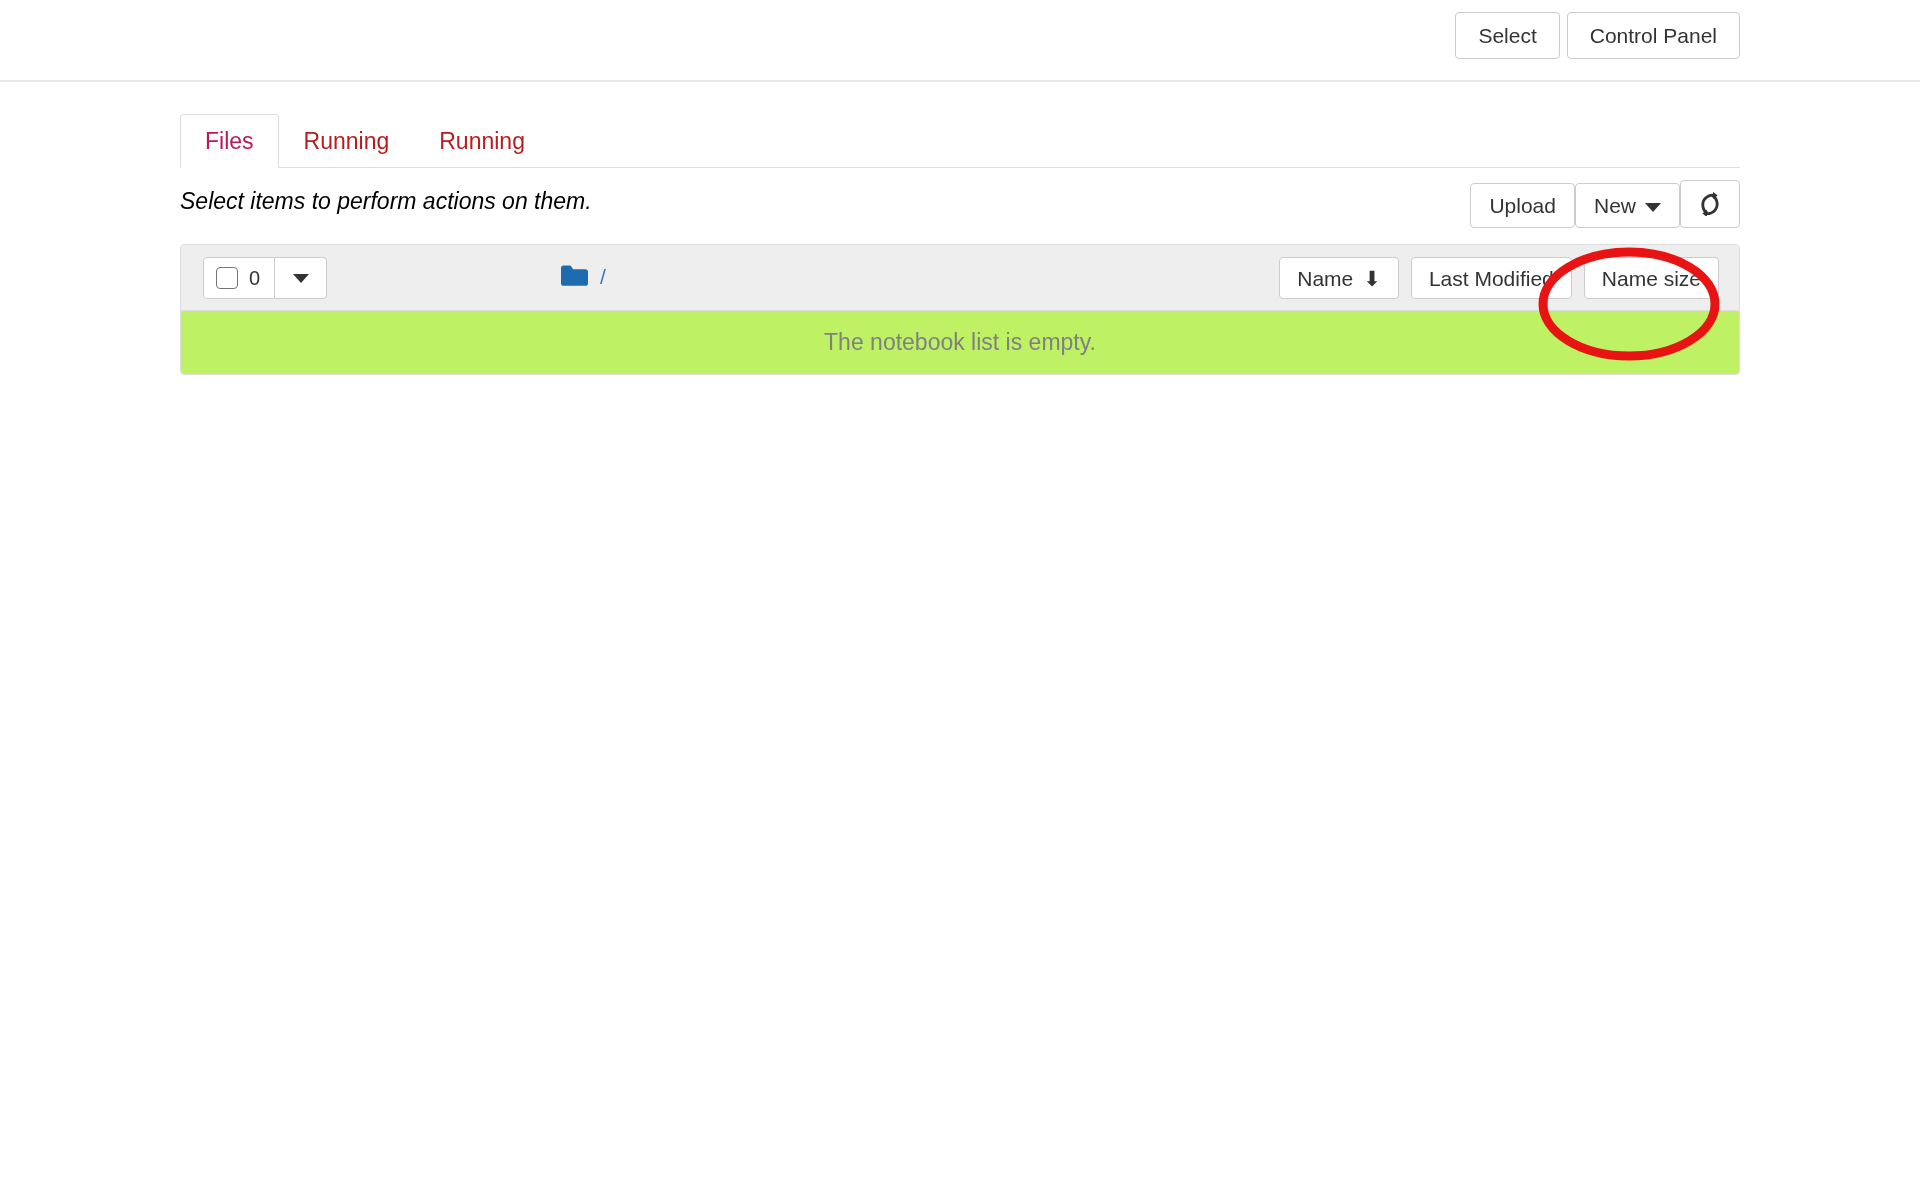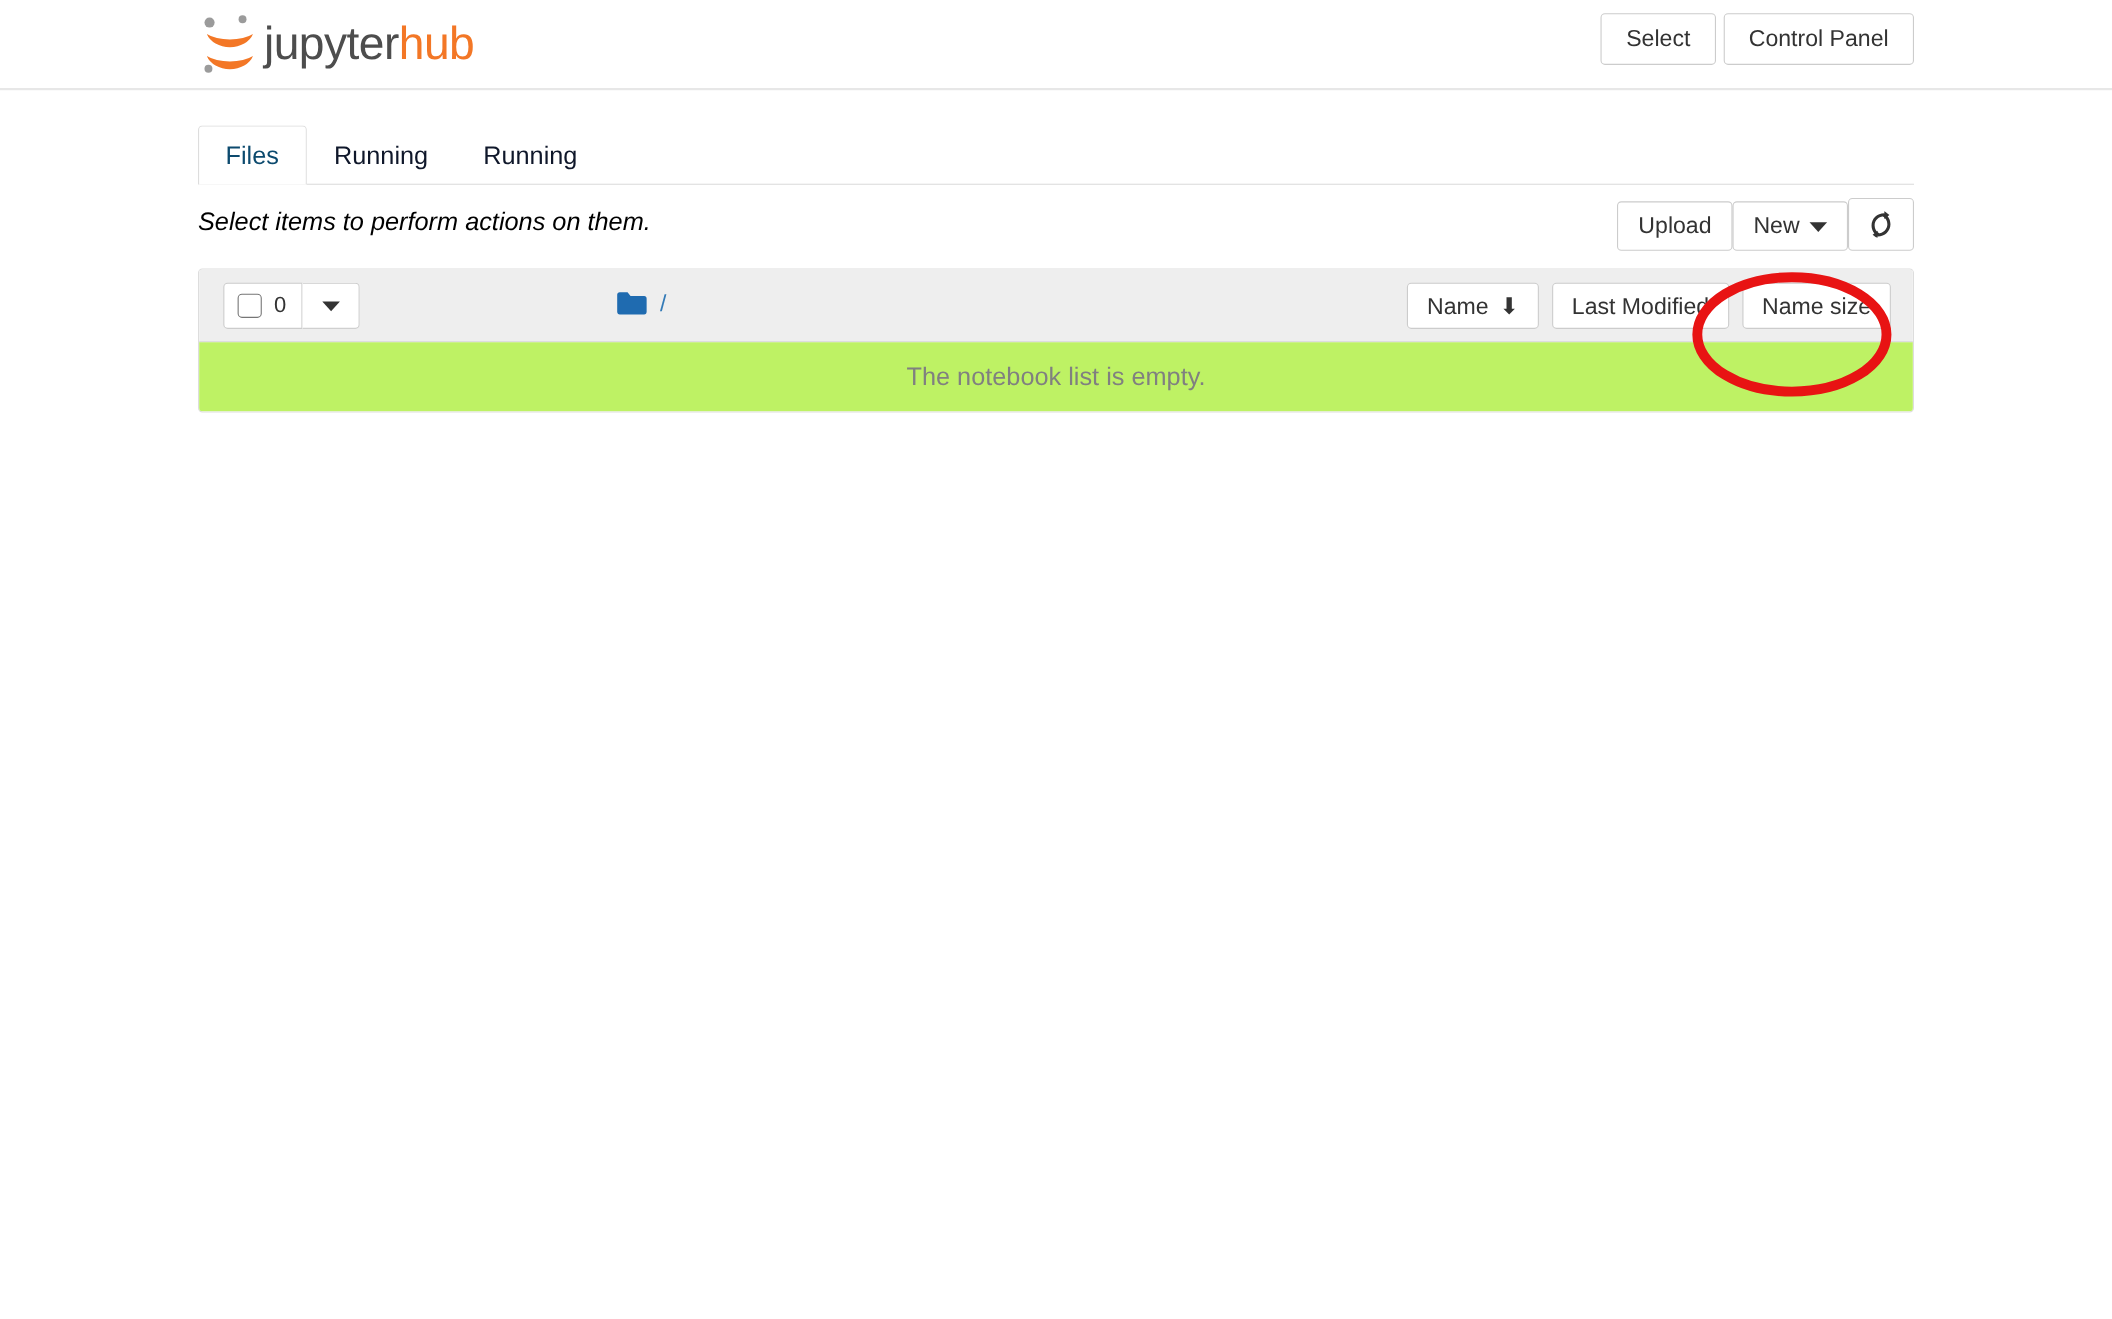--- a/index.html
+++ b/index.html
@@ -91,28 +91,28 @@
     padding-left: 0;
     margin: 0;
     list-style: none;
   }
   .tab {
     font-size: 23px;
     line-height: 1;
     padding: 15px 24px 14px 24px;
     margin-bottom: -1px;
     cursor: pointer;
-    color: #0f172a;
+    color: #b91c1c;
     border: 1px solid transparent;
     border-radius: 4px 4px 0 0;
     background: transparent;
     white-space: nowrap;
   }
   .tab.active {
-    color: #0c4a6e;
+    color: #be185d;
     background: #ffffff;
     border-color: #dddddd #dddddd #ffffff;
     cursor: default;
   }
 
   
   .toolbar {
     position: relative;
     height: 72px;
     margin-top: 4px;
@@ -289,32 +289,20 @@
     stroke: #e81313;
     stroke-width: 9;
   }
 </style>
 </head>
 <body>
 
 <div class="site-header">
   <div class="header-inner">
 
-    <a class="brand" href="#">
-      <svg class="brand-mark" viewBox="0 0 56 58" aria-hidden="true">
-        <circle cx="10.5" cy="9.5" r="4.6" fill="#9b9b9b"></circle>
-        <circle cx="40.5" cy="6.5" r="3.6" fill="#9b9b9b"></circle>
-        <circle cx="9.5" cy="51.5" r="3.6" fill="#9b9b9b"></circle>
-        <path d="M8 20 A22 17 0 0 0 50 20 A26 12 0 0 1 8 20 Z" fill="#f37726"></path>
-        <path d="M50 40 A22 17 0 0 1 8 40 A26 12 0 0 0 50 40 Z" fill="#f37726"></path>
-      </svg>
-      <span class="brand-text">
-        <span class="w1">jupyter</span><span class="w2">hub</span>
-      </span>
-    </a>
 
     <div class="header-actions">
       <button class="btn">Select</button>
       <button class="btn">Control Panel</button>
     </div>
 
   </div>
 </div>
 
 <div class="container">

